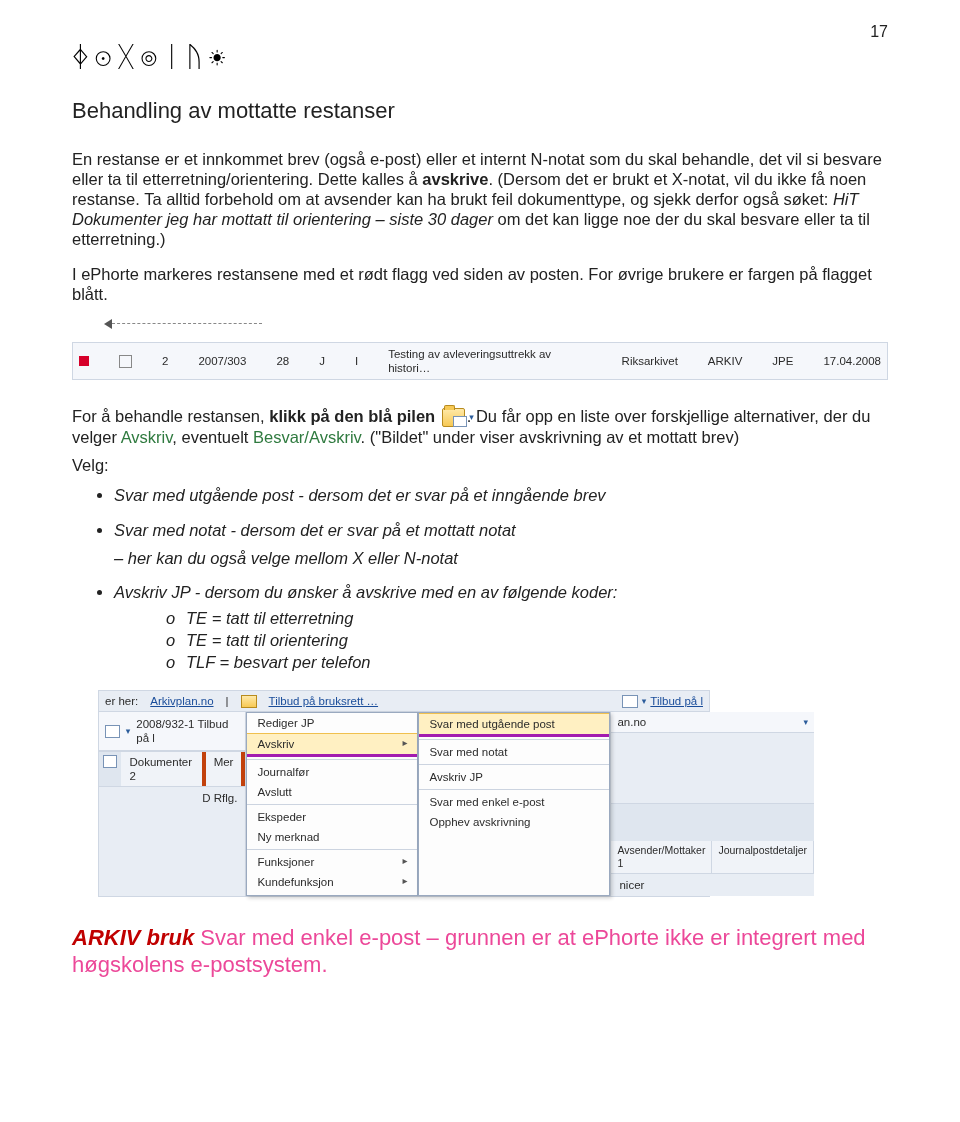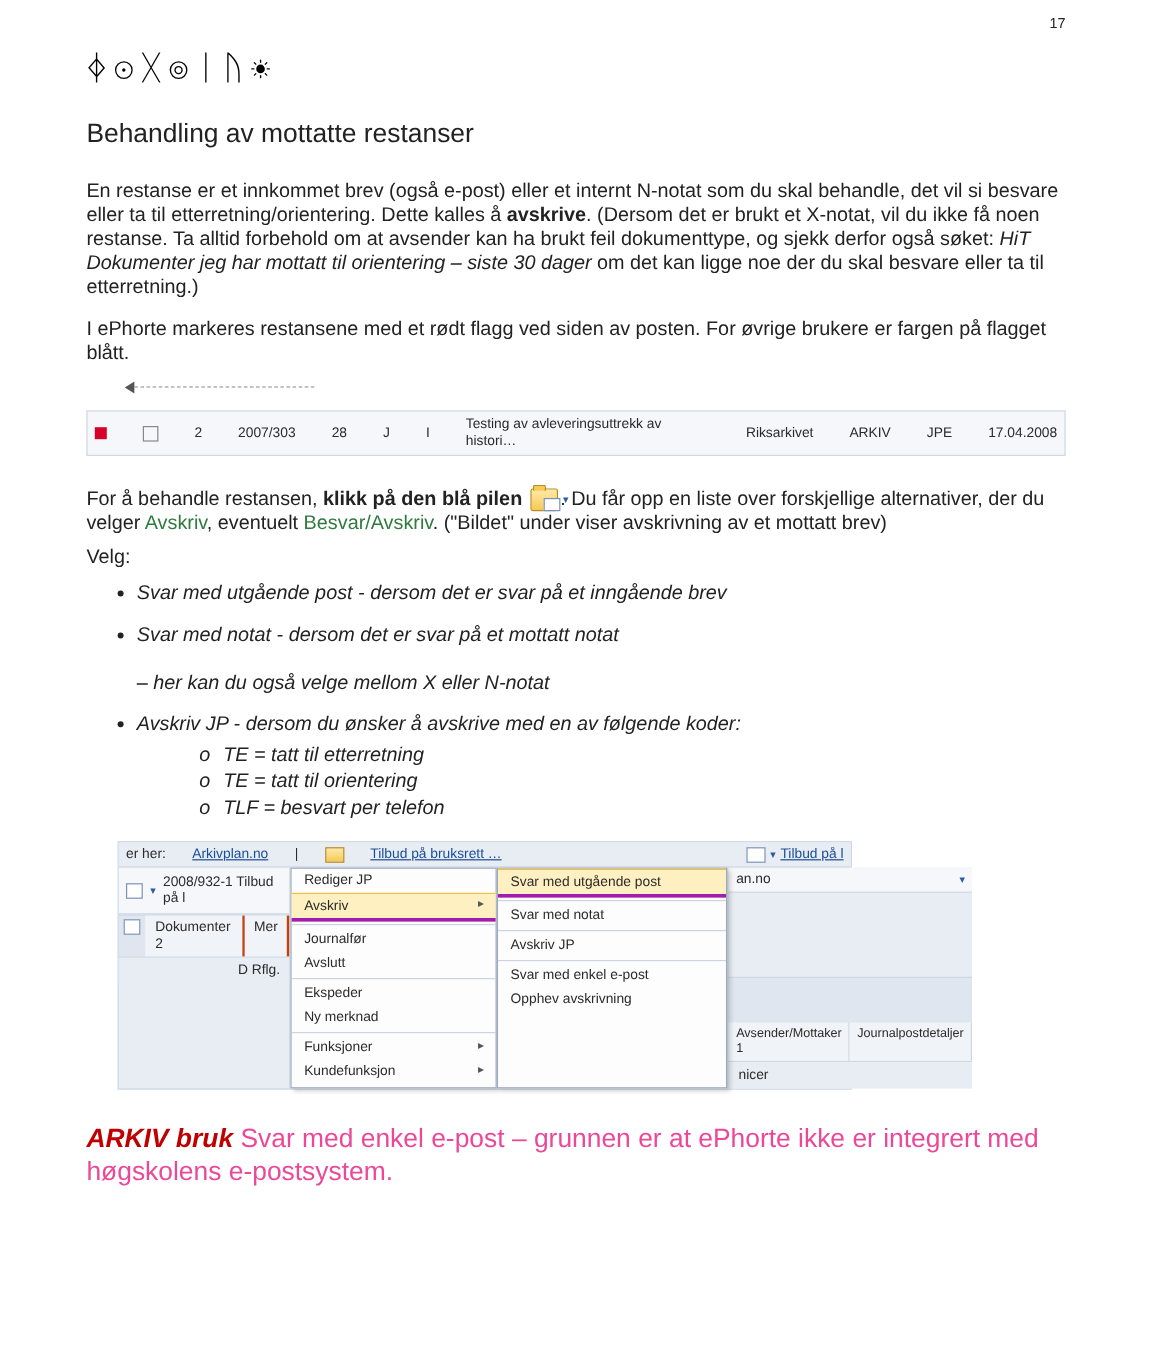--- a/index.html
+++ b/index.html
@@ -8,23 +8,23 @@
     color: #222;
     margin: 0;
     padding: 40px 72px 60px 72px;
     width: 960px;
     box-sizing: border-box;
     background: #fff;
     line-height: 1.22;
   }
   .page-number {
     position: absolute;
-    top: 12px;
+    top: 22px;
     right: 72px;
-    font-size: 12px;
+    font-size: 16px;
   }
   .symbols {
     font-family: "Segoe UI Symbol", "Arial Unicode MS", sans-serif;
     font-size: 28px;
     letter-spacing: 6px;
     color: #000;
     margin-bottom: 24px;
   }
   h1 {
     font-size: 22px;
@@ -60,21 +60,21 @@
     margin: 10px 0 10px 42px;
     padding: 0;
   }
   ul.bullets > li {
     margin-bottom: 14px;
     font-style: italic;
   }
   ul.bullets li .sub {
     font-style: italic;
     margin-left: 0;
-    margin-top: 20px;
+    margin-top: 8px;
   }
   ul.circles {
     list-style: none;
     margin: 6px 0 0 52px;
     padding: 0;
   }
   ul.circles li {
     margin-bottom: 2px;
   }
   ul.circles li .marker {
@@ -140,21 +140,21 @@
     font-family: Tahoma, "Segoe UI", sans-serif;
     font-size: 11.5px;
     color: #2b2b2b;
     width: 610px;
     margin: 18px 0 28px 26px;
     background: #e8edf4;
   }
   .shot2 .toprow {
     display:flex;
     align-items:center;
-    gap:22px;
+    gap:12px;
     padding: 3px 6px;
     border-bottom: 1px solid #cfd7e3;
     background: #e8edf4;
     position:relative;
   }
   .shot2 .link { color: #1a4d9a; text-decoration: underline; }
   .shot2 .env-icon {
     width:14px; height:11px;
     border:1px solid #7893b6; background:#fff;
     display:inline-block;
@@ -186,21 +186,21 @@
   }
   .shot2 .left .details div { margin: 1px 0; }
   .shot2 .left .tabs {
     display:flex;
     gap:0;
     border-top:1px solid #cfd7e3;
     background:#dfe6ef;
   }
   .shot2 .left .tab {
     padding: 3px 8px;
-    border-right:2px solid #c2410c;
+    border-right:4px solid #c2410c;
     background:#f0f3f8;
   }
   .shot2 .left .bottom {
     padding:4px 8px;
     background:#e8edf4;
     border-top:1px solid #cfd7e3;
     text-align:right;
   }
   .shot2 .menus {
     display:flex;

